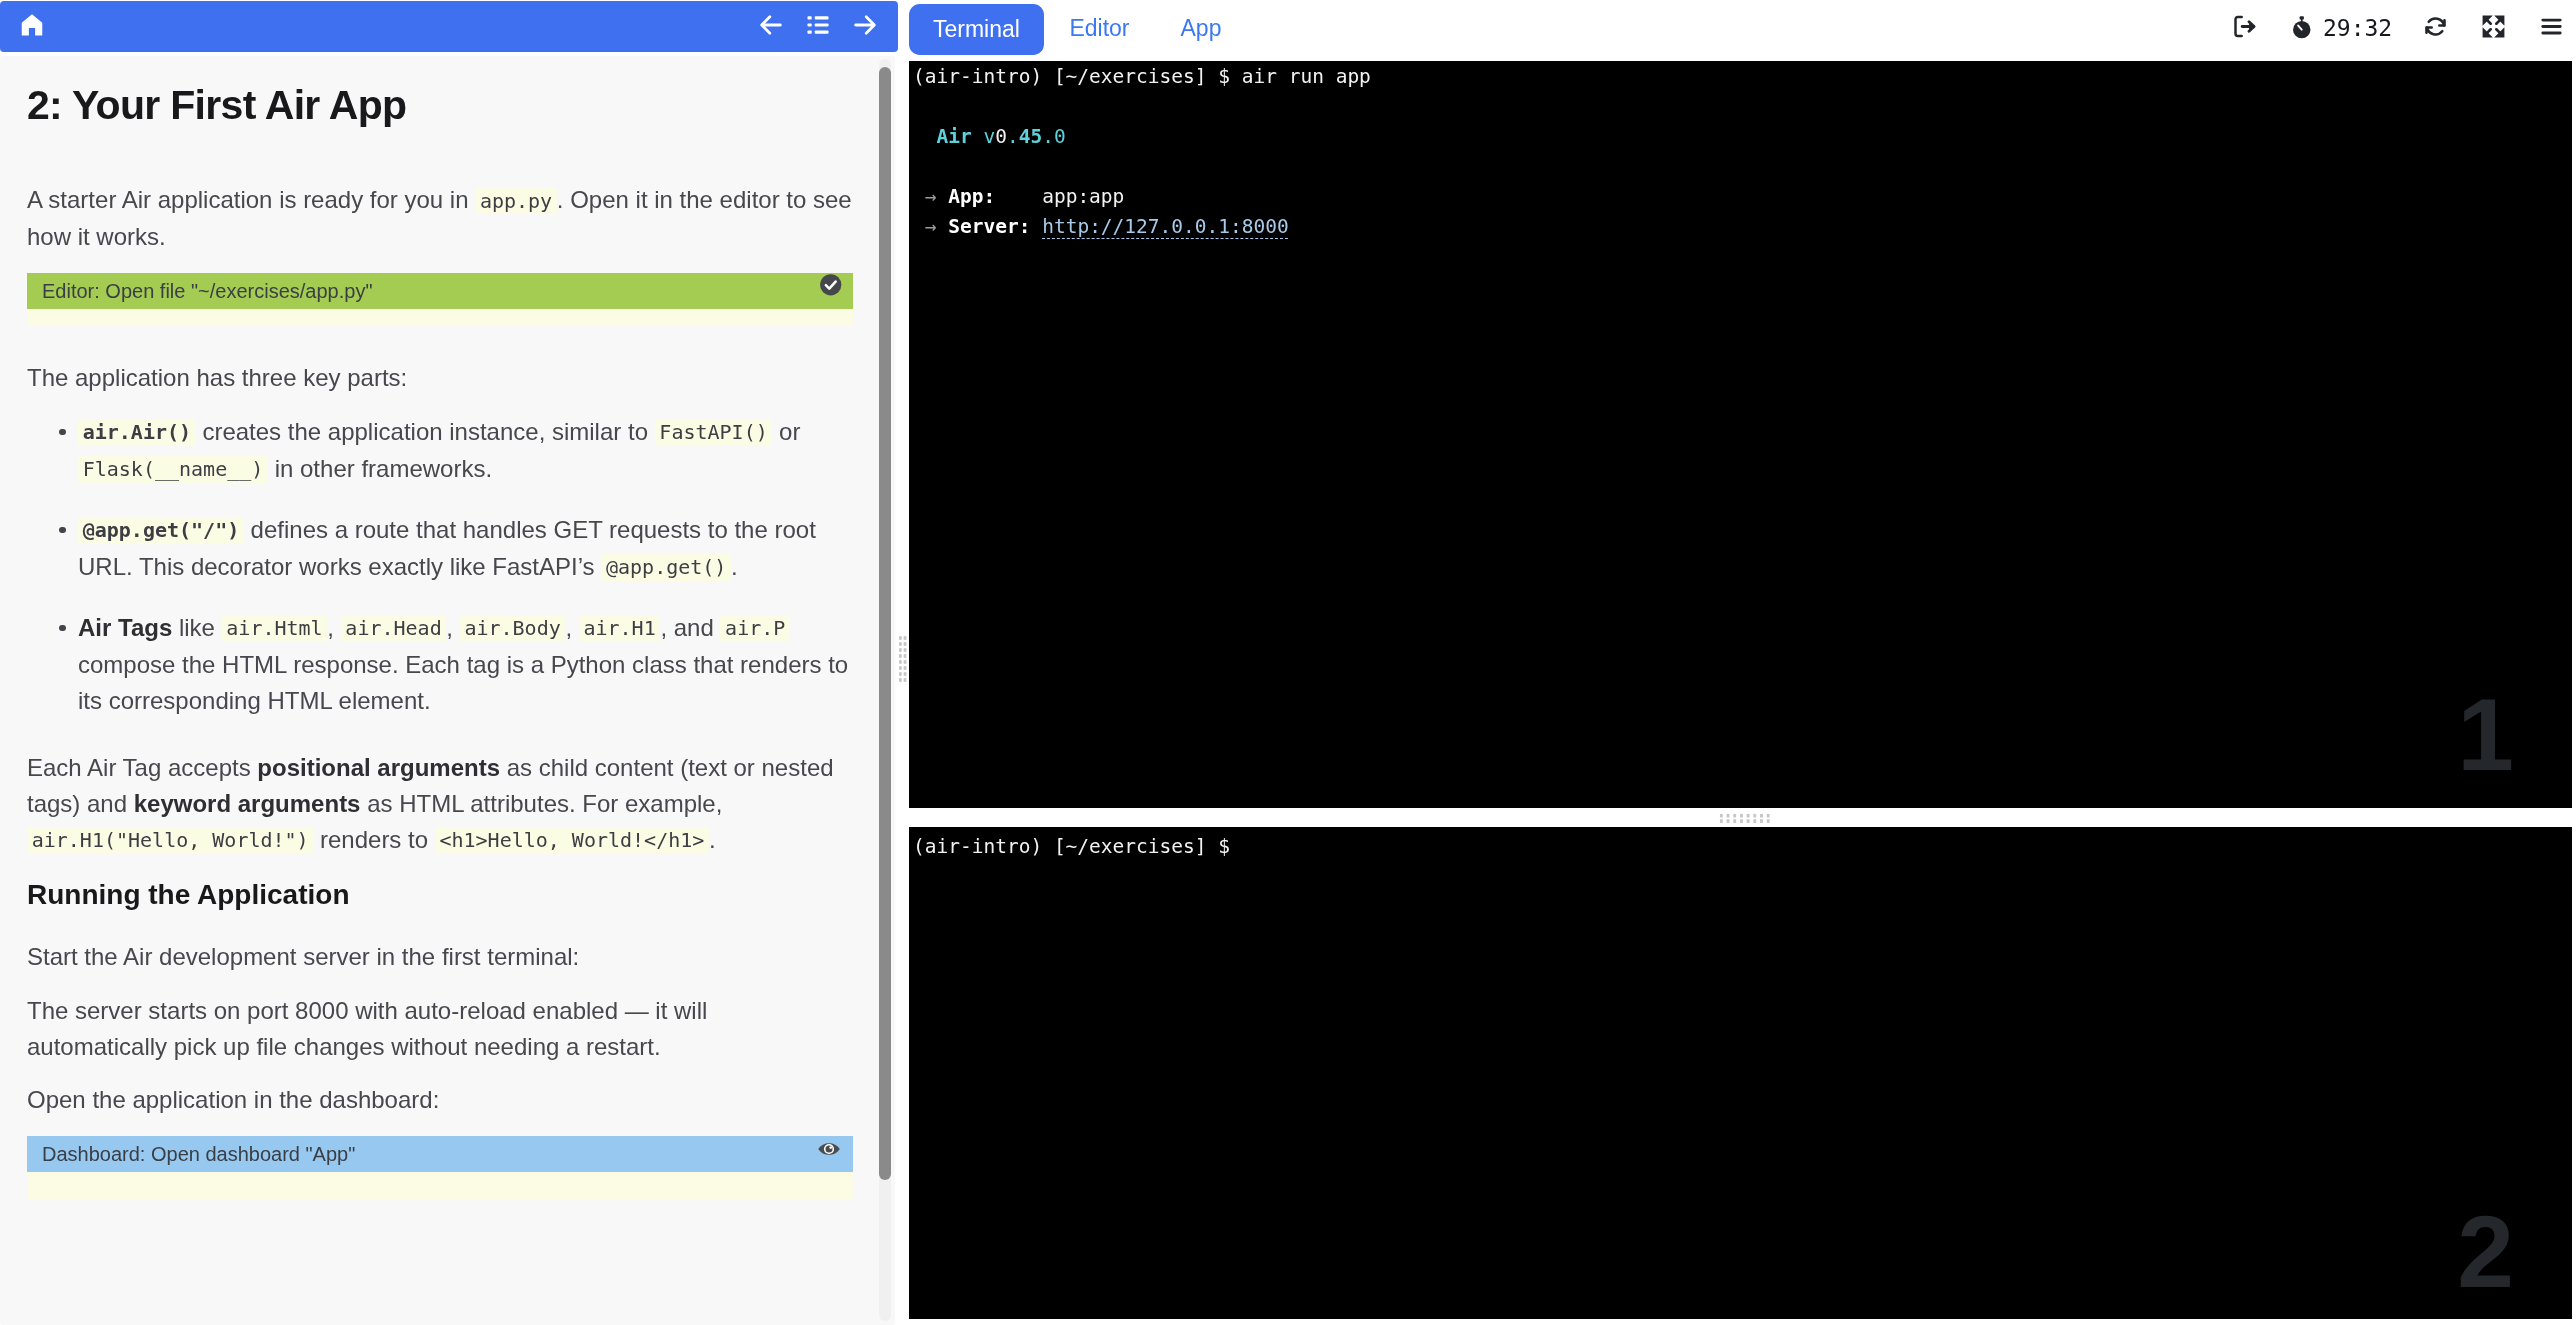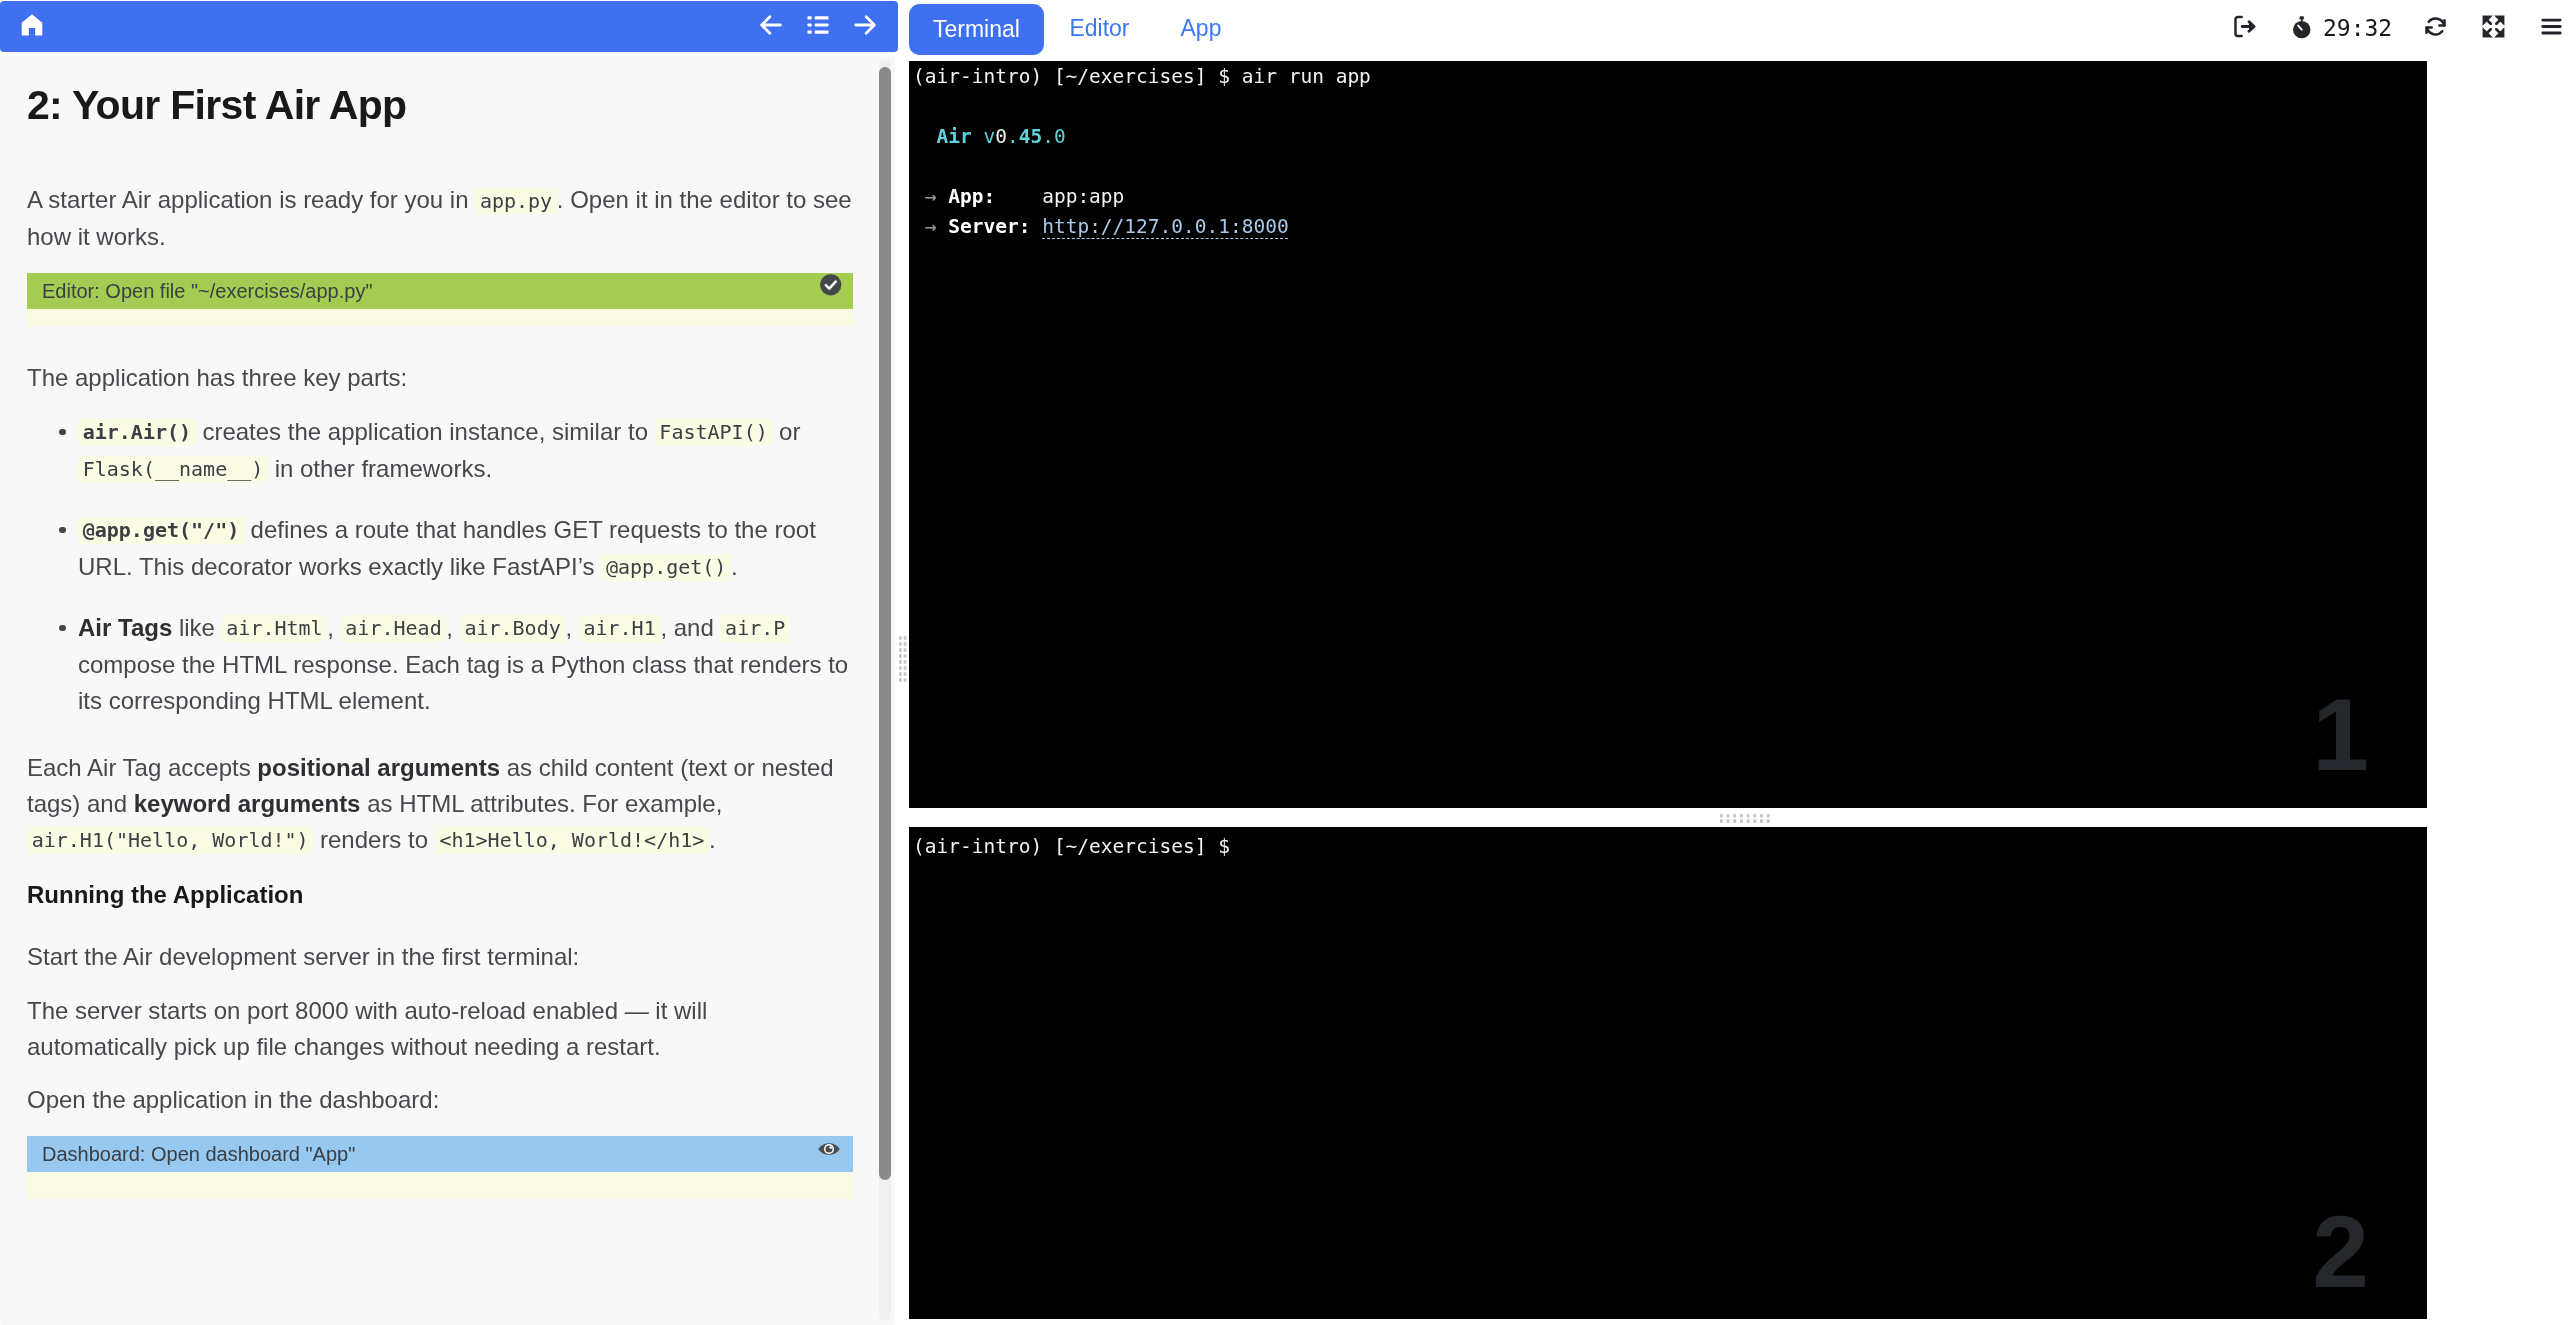--- a/index.html
+++ b/index.html
@@ -11,21 +11,21 @@
             border-radius:4px; display:flex; align-items:center; justify-content:space-between;
             padding:0 12px 0 17.5px; }
   .icon-btn { background:transparent; border:none; cursor:pointer; display:flex; align-items:center; justify-content:center; }
   .lt-right { display:flex; align-items:center; gap:19px; margin-right:6.7px; }
 
   
   .left-panel { position:absolute; left:0; top:56px; width:895px; height:1269px; background:#f8f8f8;
                 border-radius:2.7px; overflow:hidden; }
   .lesson { padding:24px 42px 0 27px; color:#47474d; font-size:24px; line-height:36px; }
   .lesson h1 { font-size:41px; line-height:50px; font-weight:700; color:#19191c; letter-spacing:-0.7px; margin:0 0 52px 0; }
-  .lesson h2 { font-size:24px; line-height:38px; font-weight:700; color:#19191c; margin:6.7px 0 25px 0; }
+  .lesson h2 { font-size:28px; line-height:38px; font-weight:700; color:#19191c; margin:6.7px 0 25px 0; }
   .lesson p { margin:0 0 17.5px 0; }
   .lesson .sg-b { font-weight:700; color:#2e2e33; }
   .lesson .sg-c, .lesson .sg-cb { font-family:"DejaVu Sans Mono", monospace; font-size:20px; background:#fbfce4;
                                   padding:1.3px 4.7px; border-radius:2.7px; color:#3d3d44; }
   .lesson .sg-cb { font-weight:700; }
   .bullets { list-style:none; margin:1.3px 0 31px 0; }
   .bullet { position:relative; padding-left:51px; margin:0 0 24px 0; }
   .bullet:last-child { margin-bottom:6px; }
   .dot { position:absolute; left:32px; top:15px; width:6.7px; height:6.7px; border-radius:50%; background:#44444a; }
 
@@ -57,21 +57,21 @@
   .tabbar { position:absolute; left:909px; top:0; width:1667px; height:56px; background:#ffffff;
             display:flex; align-items:center; }
   .tab { font-size:23px; color:#3b78f2; padding:0 25.5px; height:56px; line-height:56px; cursor:pointer; }
   .tab.active { background:#3e70f0; color:#ffffff; height:51px; line-height:51px; border-radius:10.8px;
                 margin-top:2.7px; padding:0 24px; }
   .toolbar { position:absolute; right:10.8px; top:0; height:56px; display:flex; align-items:center;justify-content:space-between; }
   .toolbar .icon-btn { margin-left:0; }
   .timer { font-family:"DejaVu Sans Mono", monospace; font-size:23px; color:#16181d; margin:0 30px 0 8px; }
   .mr { margin-right:31px; }
 
-  .term { position:absolute; left:909px; width:1518px; background:#000000;
+  .term { position:absolute; left:909px; width:1663px; background:#000000;
           font-family:"DejaVu Sans Mono", monospace; font-size:19.5px; line-height:30px; overflow:hidden; }
   .term1 { top:61px; height:748px; padding:1.3px 0 0 4px; }
   .term2 { top:827px; height:492px; padding:5.4px 0 0 4px; }
   .term-line { white-space:pre; }
   .term .sg-t  { color:#f2f2f3; }
   .term .sg-b  { color:#ffffff; font-weight:700; }
   .term .sg-g  { color:#9b9b9b; }
   .term .sg-cy { color:#5ed2db; }
   .term .sg-cyb{ color:#5ed2db; font-weight:700; }
   .term .sg-lk { color:#a9c9e9; text-decoration:underline; text-decoration-style:dashed;

